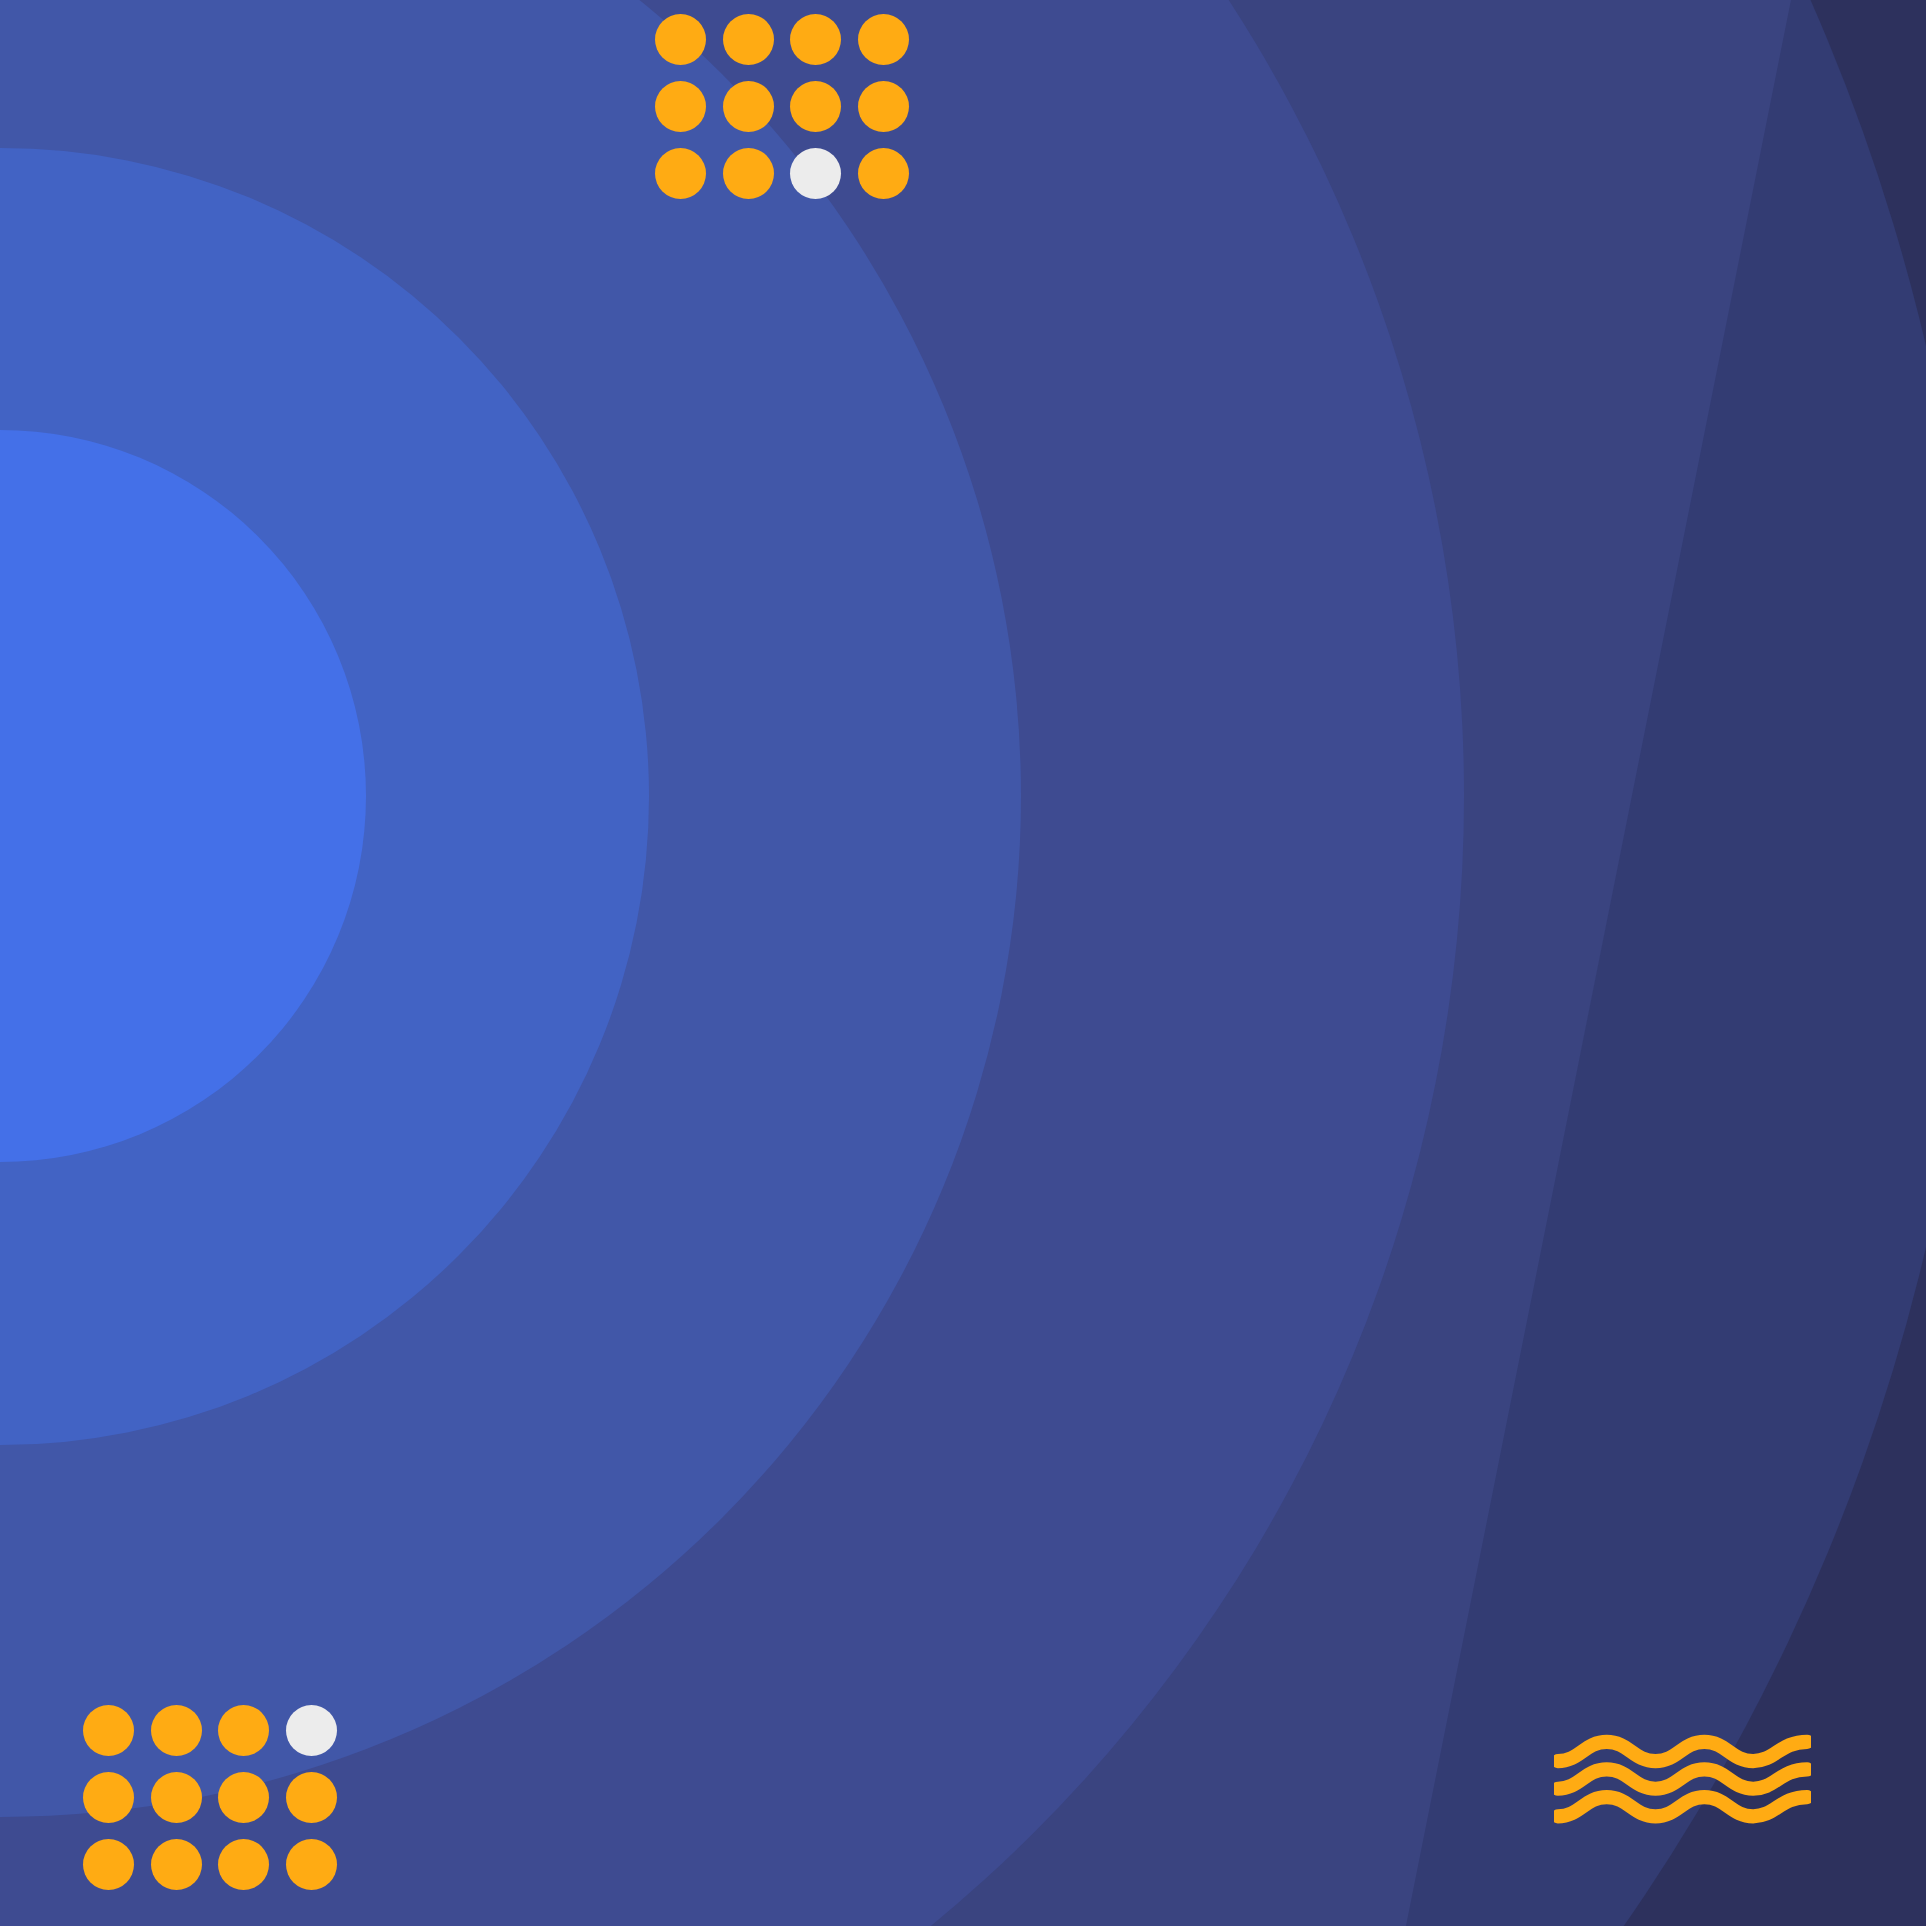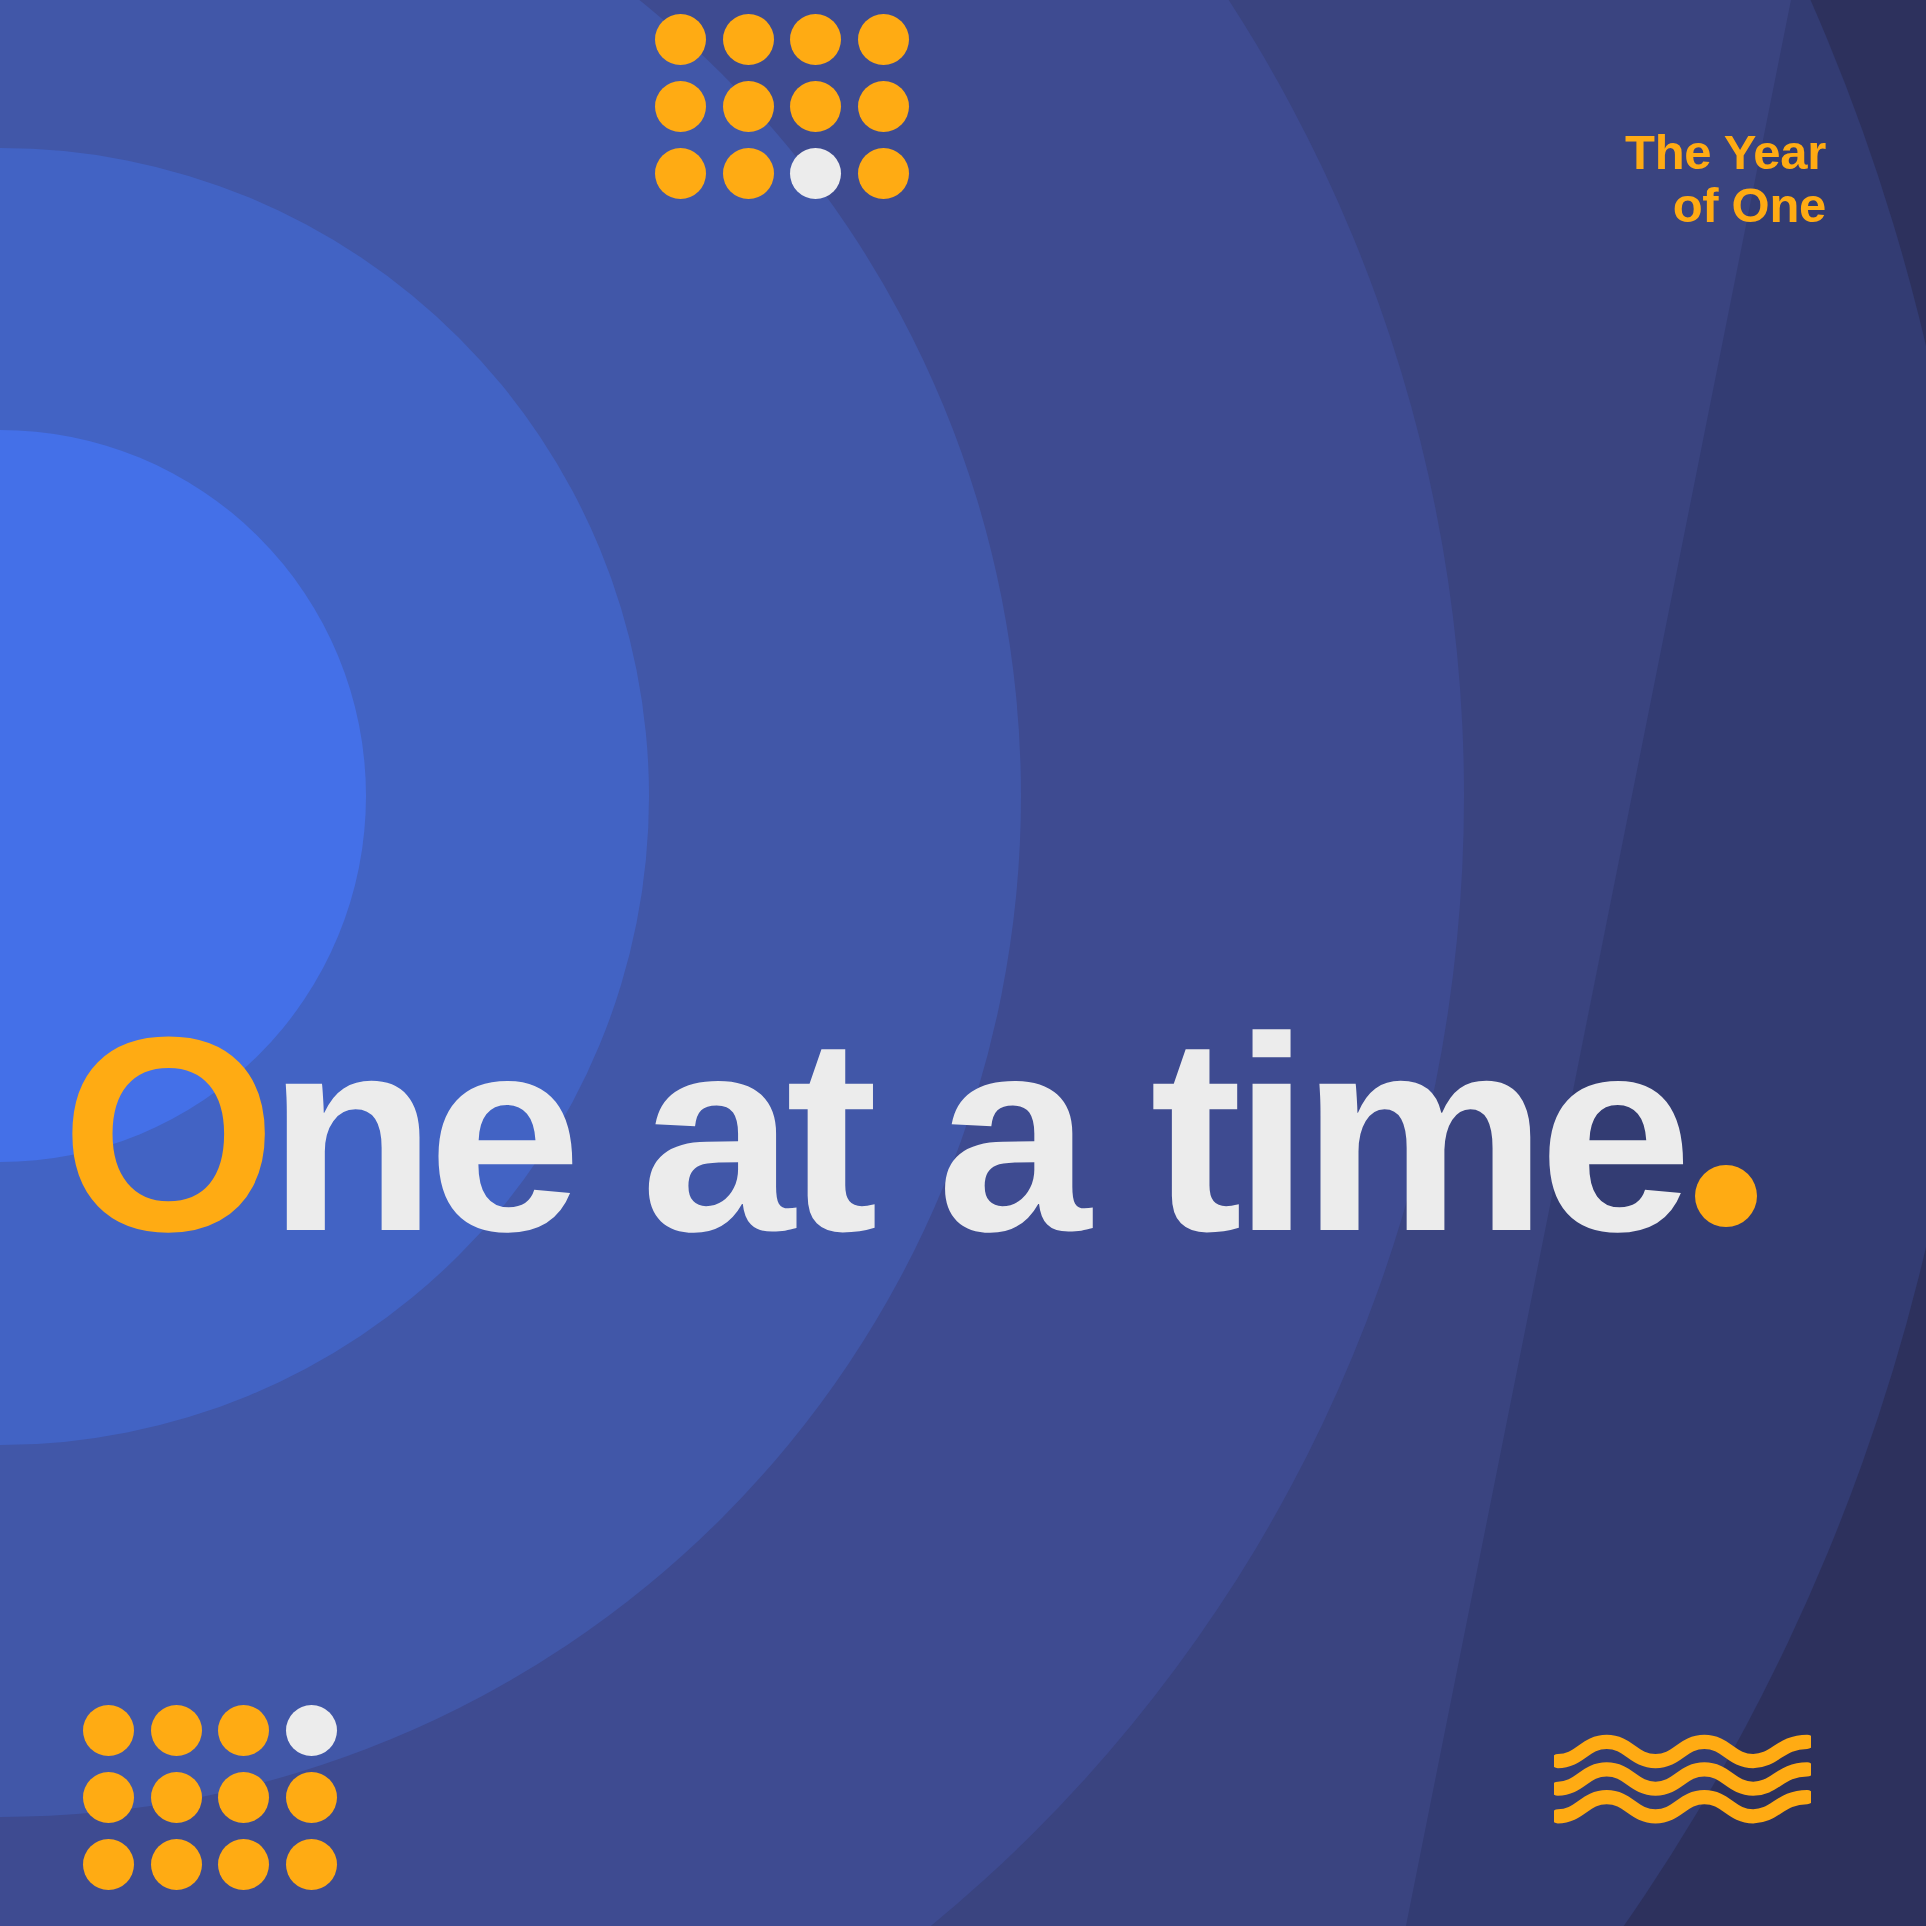--- a/index.html
+++ b/index.html
@@ -152,26 +152,21 @@
     <div class="dot"></div>
     <div class="dot"></div>
     <div class="dot"></div>
     <div class="dot"></div>
     <div class="dot"></div>
     <div class="dot"></div>
     <div class="dot white"></div>
     <div class="dot"></div>
   </div>
 
-  <div id="logo-lockup">
-    <span class="logo-line">The Year</span>
-    <span class="logo-line">of One</span>
-  </div>
 
-  <h1 id="headline"><span class="accent-o">O</span><span class="headline-text">ne at a time</span><span class="period-dot"></span></h1>
 
   <svg id="wave-mark" viewBox="0 0 400 160" xmlns="http://www.w3.org/2000/svg" fill="none">
     <path d="M6 42 C 40 42, 48 12, 82 12 S 124 42, 158 42 S 200 12, 234 12 S 276 42, 310 42 S 352 12, 394 12" stroke="#ffab13" stroke-width="22" stroke-linecap="round" fill="none"></path>
     <path d="M6 85 C 40 85, 48 55, 82 55 S 124 85, 158 85 S 200 55, 234 55 S 276 85, 310 85 S 352 55, 394 55" stroke="#ffab13" stroke-width="22" stroke-linecap="round" fill="none"></path>
     <path d="M6 128 C 40 128, 48 98, 82 98 S 124 128, 158 128 S 200 98, 234 98 S 276 128, 310 128 S 352 98, 394 98" stroke="#ffab13" stroke-width="22" stroke-linecap="round" fill="none"></path>
   </svg>
 
   <div class="dot-grid" id="dot-grid-bottom">
     <div class="dot"></div>
     <div class="dot"></div>

